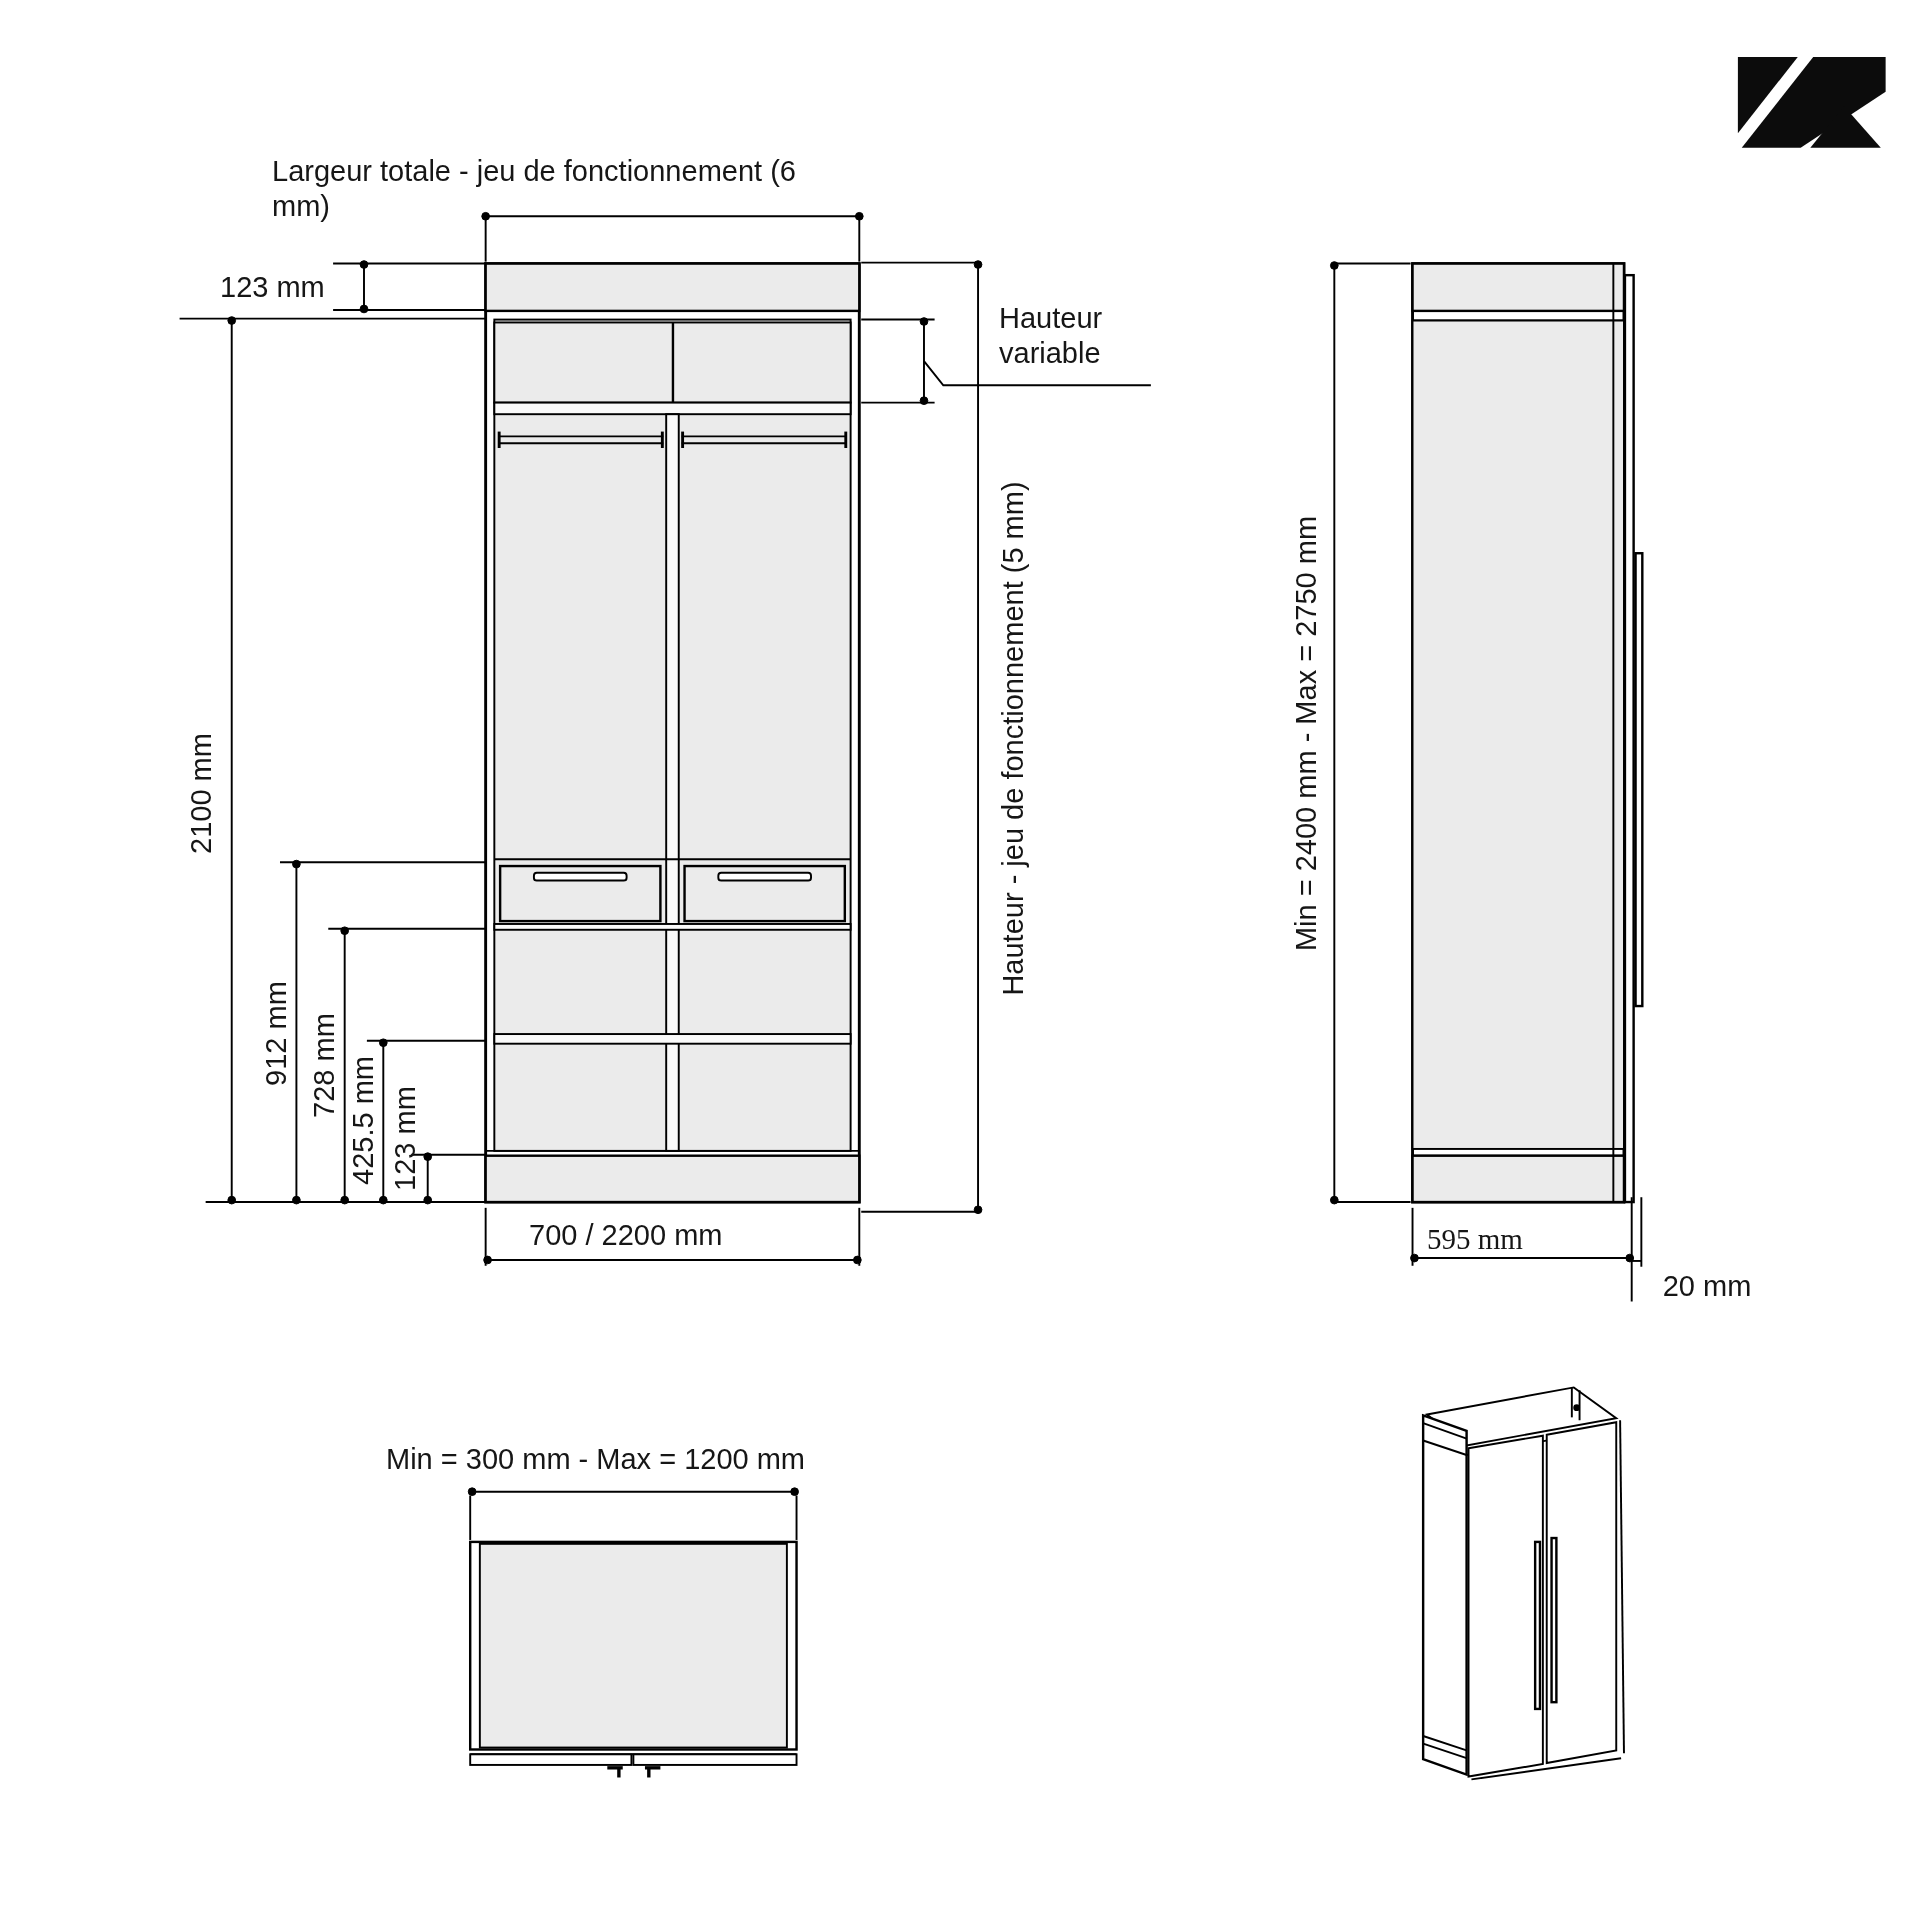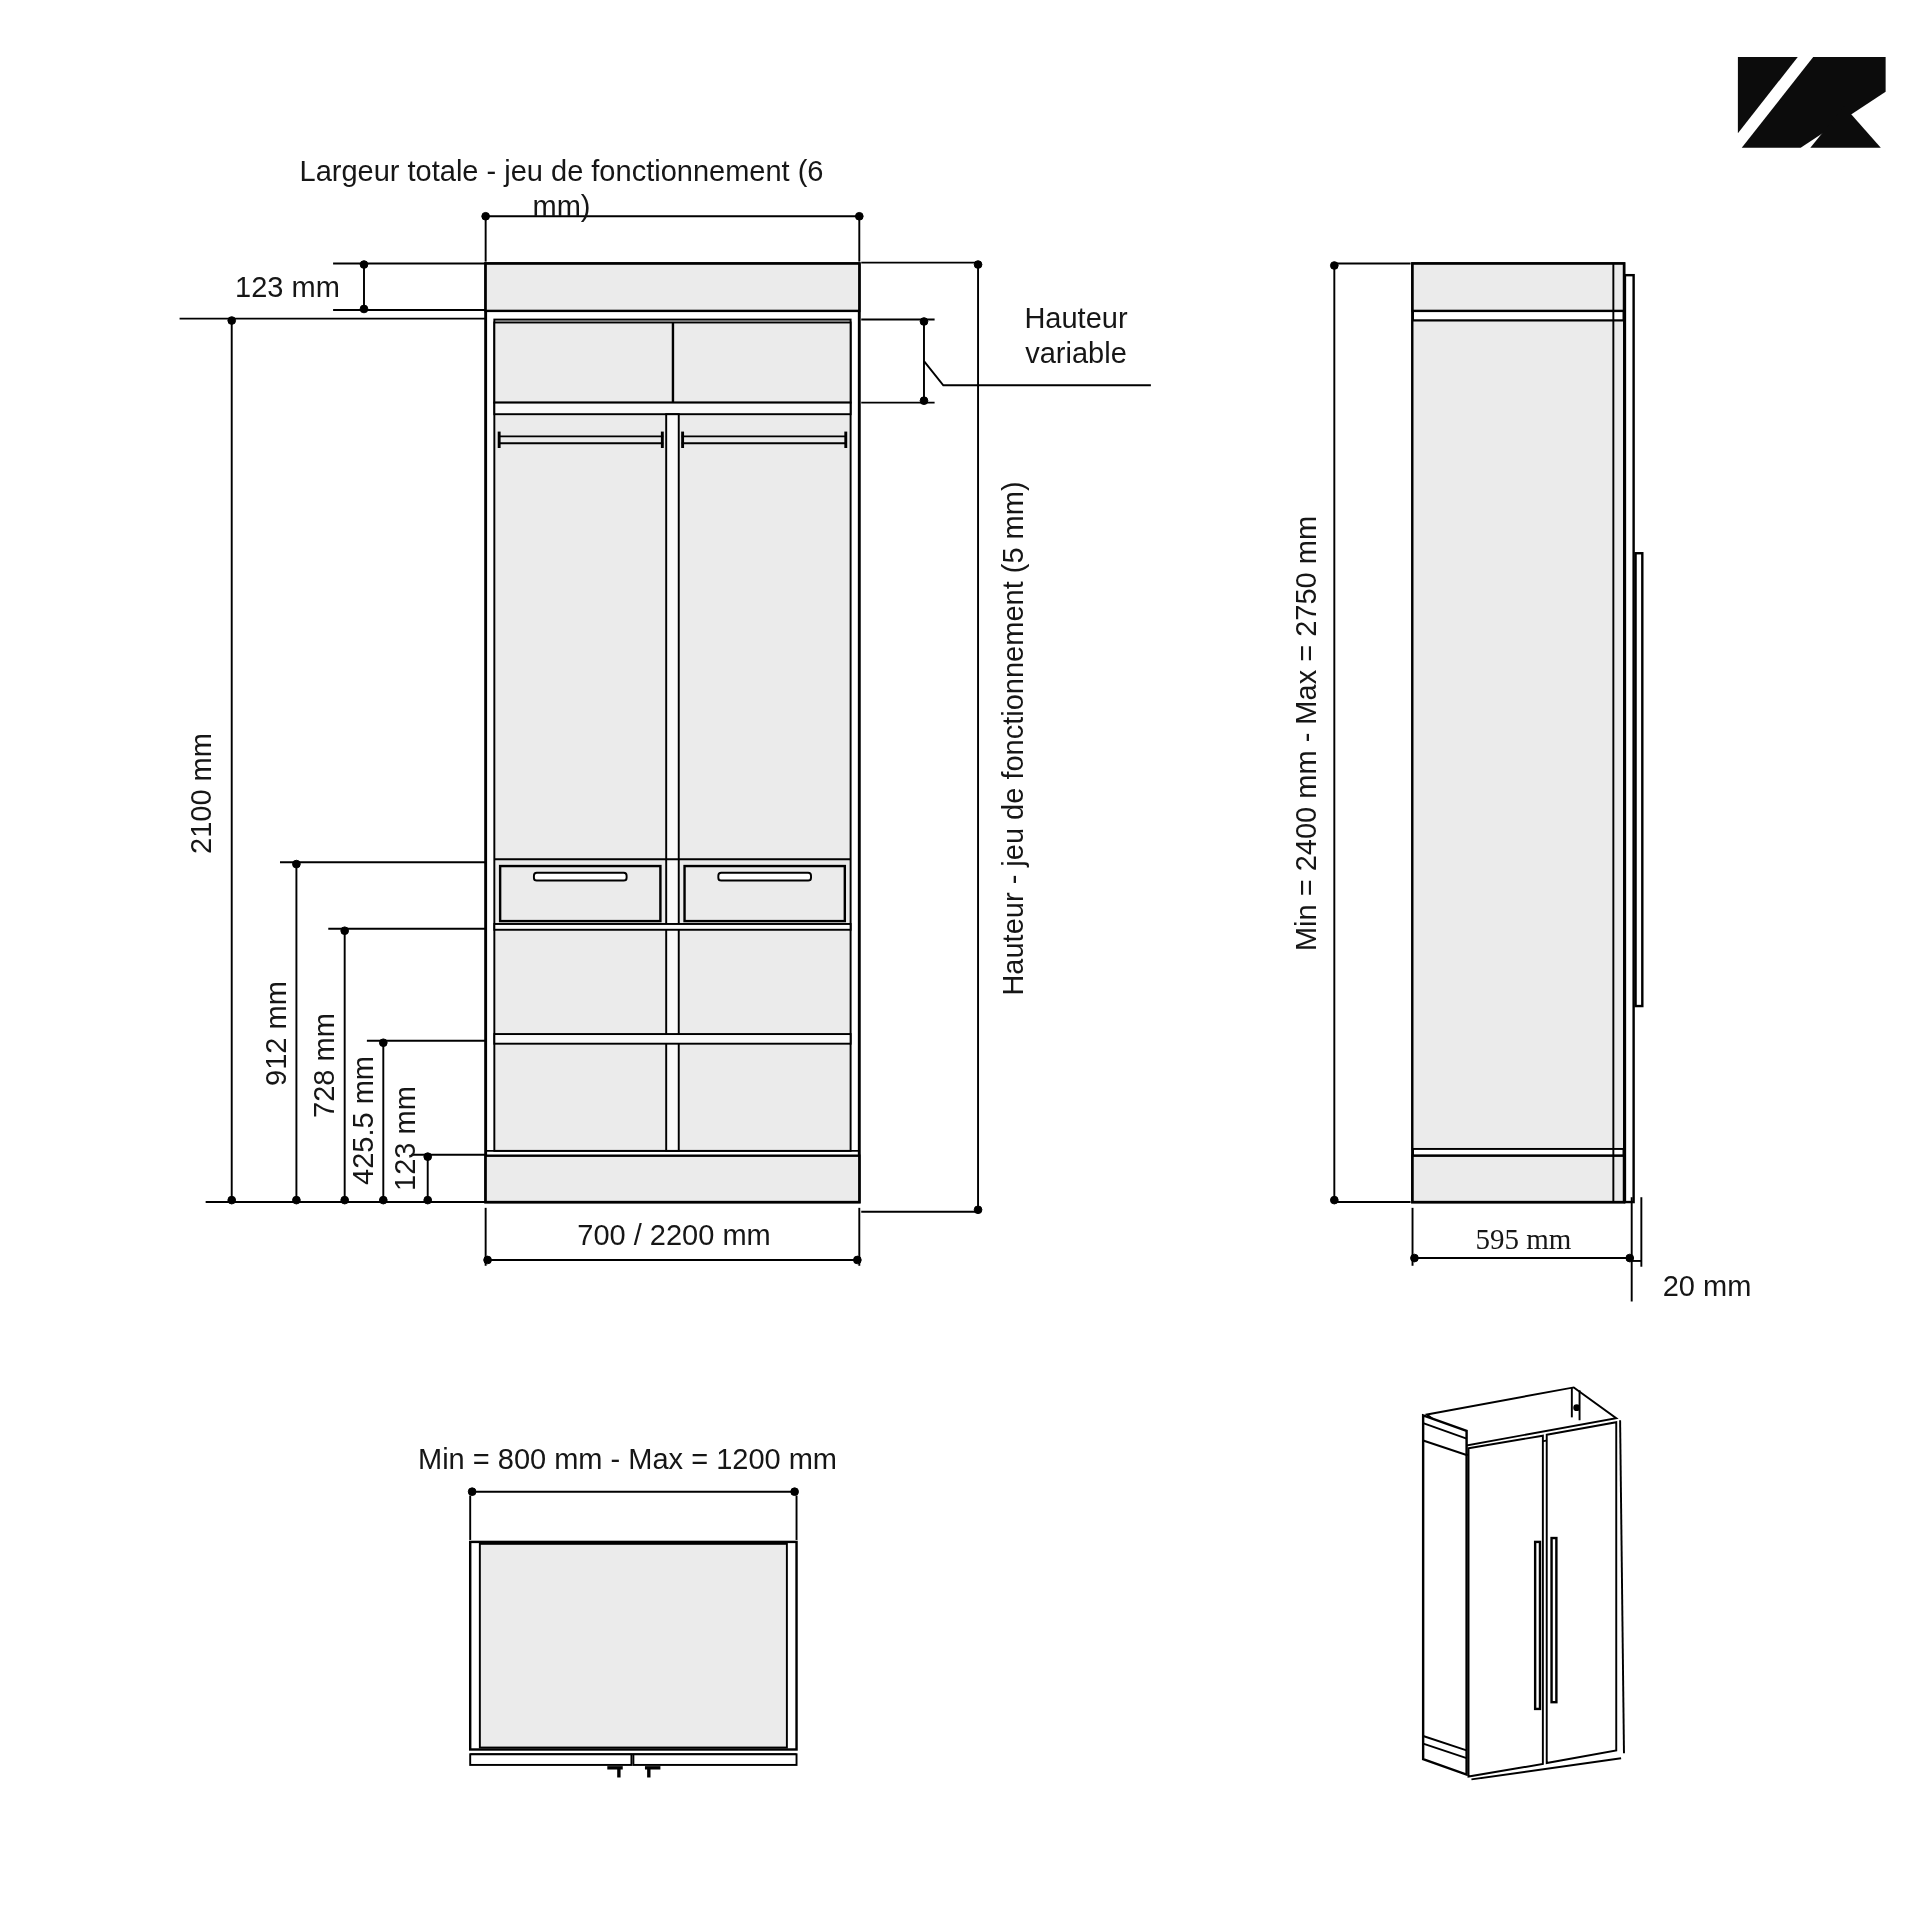--- a/index.html
+++ b/index.html
@@ -1,20 +1,20 @@
 <!DOCTYPE html>
 <html><head>
 <meta charset="utf-8">
 <style>
   html,body{margin:0;padding:0;background:#ffffff;}
   body{width:1931px;height:1931px;position:relative;overflow:hidden;
        font-family:"Liberation Sans", sans-serif;color:#161616;}
   .lbl{position:absolute;font-size:29px;line-height:35px;color:#161616;
        white-space:pre-line;}
-  .center{text-align:center;}
+  .center{}
   .rot{transform:rotate(-90deg);transform-origin:center center;text-align:center;
        white-space:nowrap;}
   svg{position:absolute;left:0;top:0;}
 </style>
 </head>
 <body>
 
 <svg width="1931" height="1931" viewBox="0 0 2000 2000">
 
   <g stroke="#000" fill="none">
@@ -234,14 +234,14 @@
 <div class="lbl center" style="left:529px;top:1218px;width:290px;">700 / 2200 mm</div>
 
 <div class="lbl rot" style="left:704px;top:721px;width:618px;">Hauteur - jeu de fonctionnement (5 mm)</div>
 
 <div class="lbl rot" style="left:1036px;top:716px;width:541px;">Min = 2400 mm - Max = 2750 mm</div>
 
 <div class="lbl center" style="left:1427px;top:1222px;width:193px;font-family:Liberation Serif, serif;">595 mm</div>
 
 <div class="lbl" style="left:1644px;top:1269px;width:126px;text-align:center;">20 mm</div>
 
-<div class="lbl center" style="left:386px;top:1442px;width:483px;">Min = 800 mm - Max = 1200 mm</div>
+<div class="lbl center" style="left:386px;top:1442px;width:483px;">Min = 300 mm - Max = 1200 mm</div>
 
 
 </body></html>

